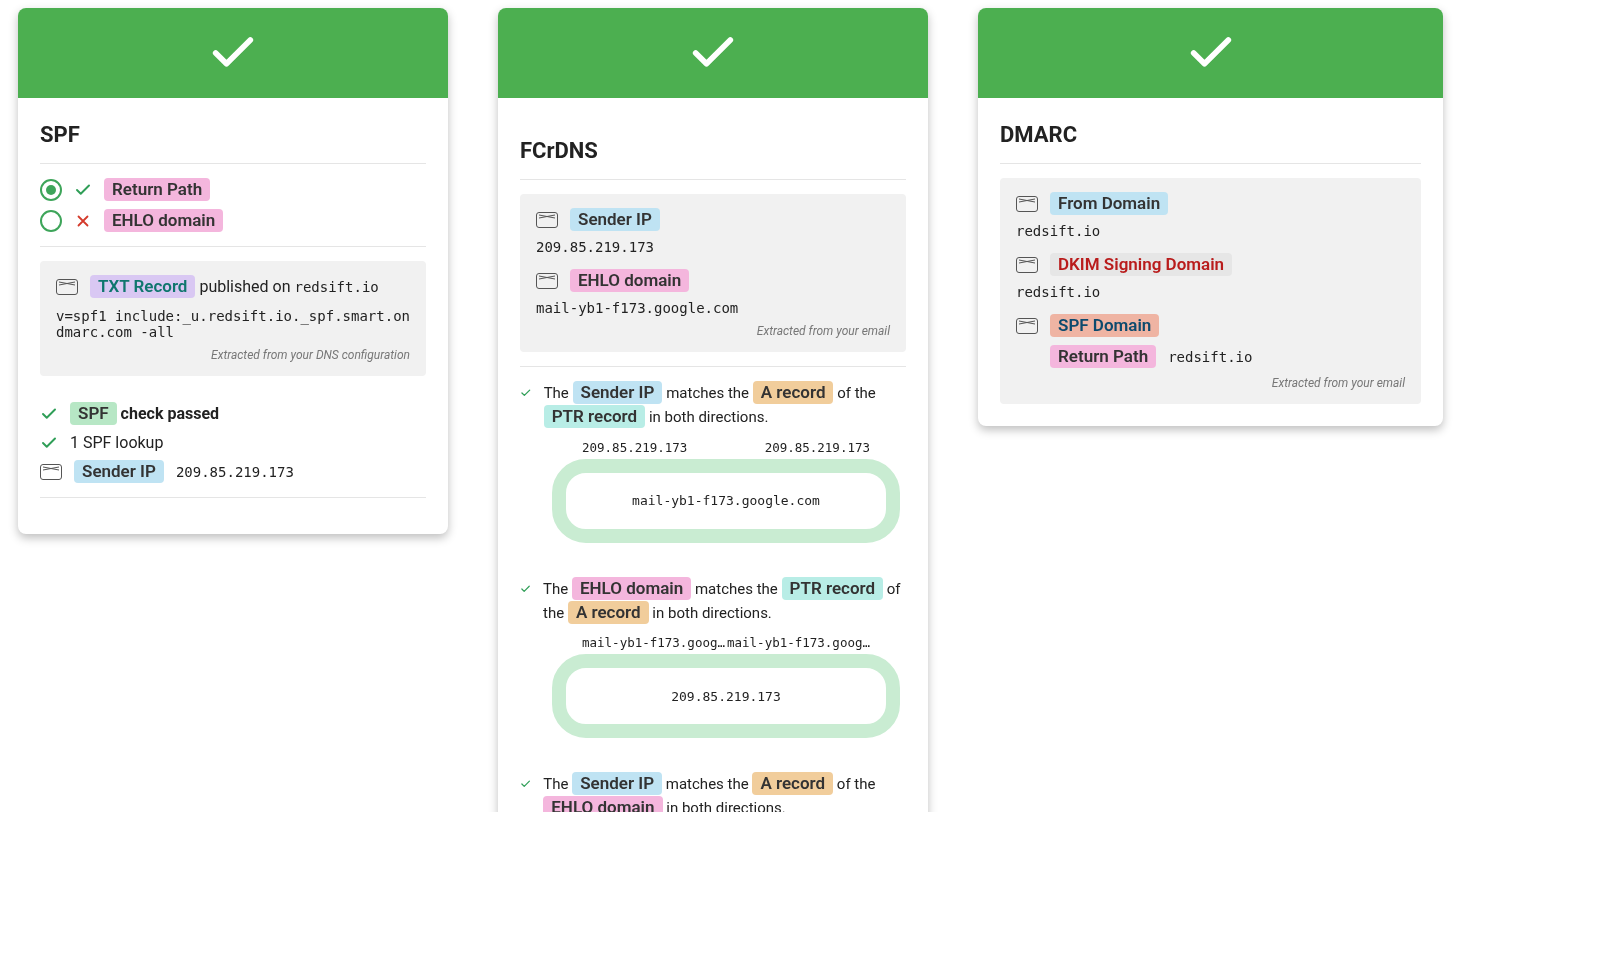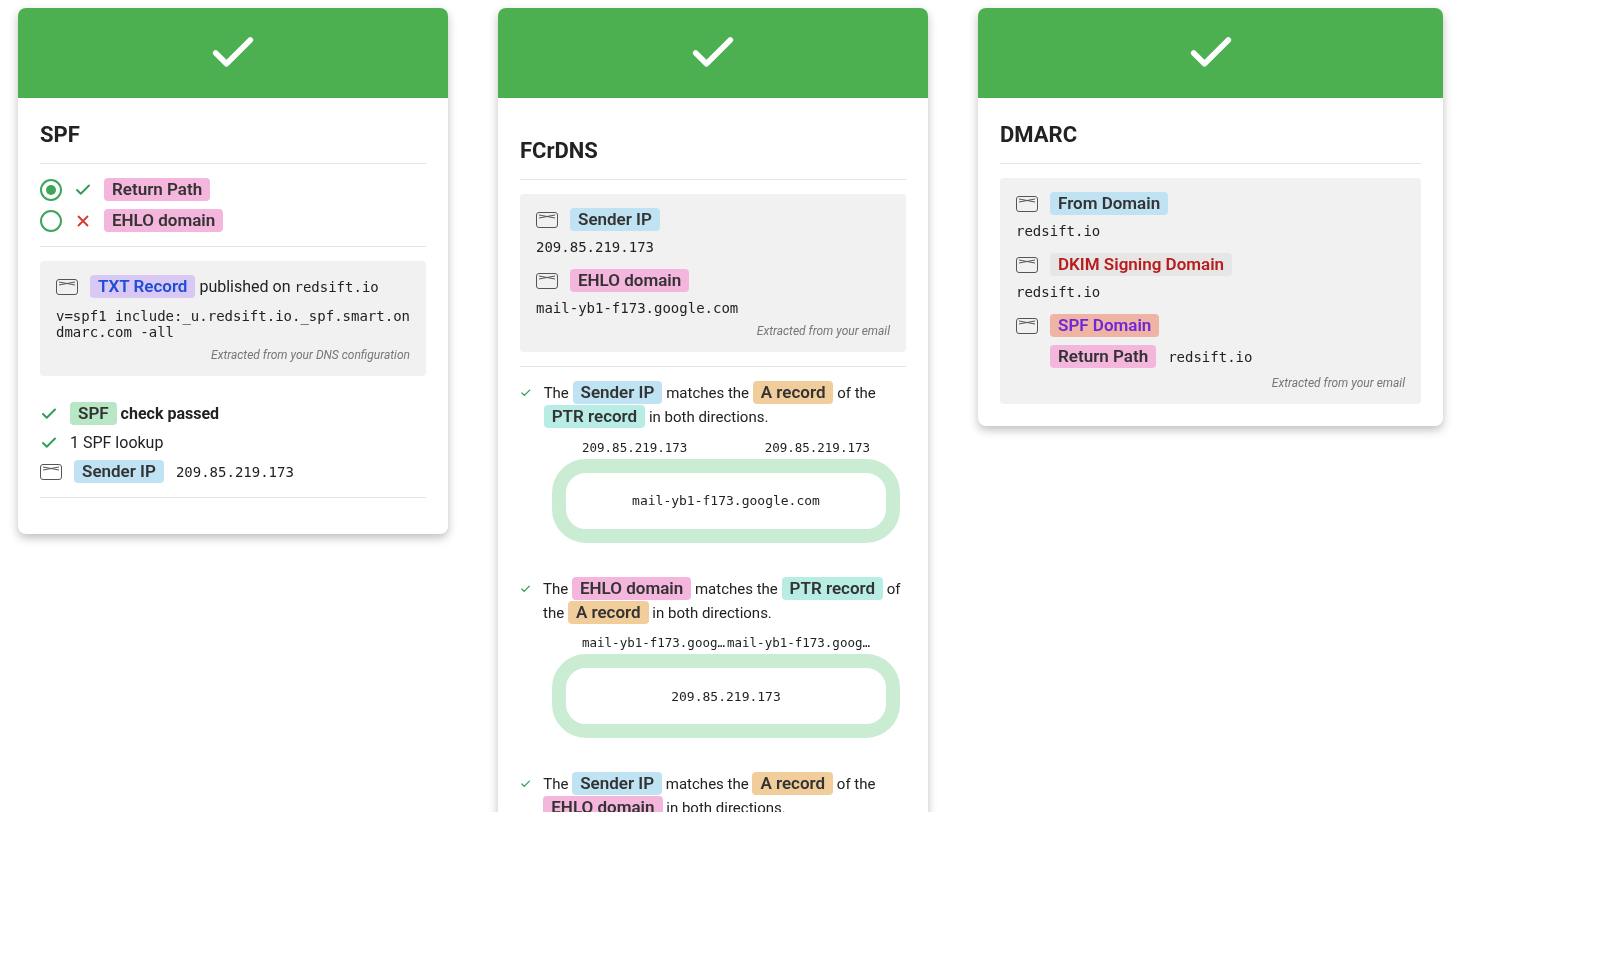--- a/index.html
+++ b/index.html
@@ -8,26 +8,26 @@
 
   .card { background: #fff; border-radius: 8px; box-shadow: 0 4px 10px rgba(0,0,0,.25); overflow: hidden; display: flex; flex-direction: column; }
   .card-head { background: #4CAF50; height: 90px; display: flex; align-items: center; justify-content: center; }
   .card-body { padding: 20px 22px 22px; }
 
   h3.title { margin: 4px 0 16px; font-size: 22px; font-weight: 700; color: #222; }
   hr.sep { border: 0; border-top: 1px solid #e5e5e5; margin: 14px 0; }
 
   .pill { display: inline-block; padding: 2px 8px 3px; border-radius: 4px; font-size: 17px; font-weight: 600; line-height: 18px; }
   .pill-pink   { background: #f4b6dd; color: #333; }
-  .pill-purple { background: #d9c8f3; color: #1d4ed8; }
+  .pill-purple { background: #d9c8f3; color: #0f766e; }
   .pill-blue   { background: #bfe3f3; color: #333; }
   .pill-green  { background: #b7e7c5; color: #333; }
   .pill-orange { background: #f1cd9b; color: #333; }
   .pill-mint   { background: #b8ede6; color: #333; }
-  .pill-salmon { background: #efb4a3; color: #6d28d9; }
+  .pill-salmon { background: #efb4a3; color: #0c4a6e; }
   .pill-grey   { background: #e6e6e6; color: #b91c1c; }
 
   .mono { font-family: "SFMono-Regular", Menlo, Consolas, monospace; font-size: 14px; }
   .small-muted { color:#777; font-size: 12px; }
   .block { background:#f1f1f1; border-radius:4px; padding:14px 16px; }
   .block .footnote { text-align:right; margin-top:8px;font-style:italic; }
 
   .line { display:flex; align-items:center; gap:12px; margin:8px 0; }
   .result-text { font-size:15px; line-height:1.55; }
 

